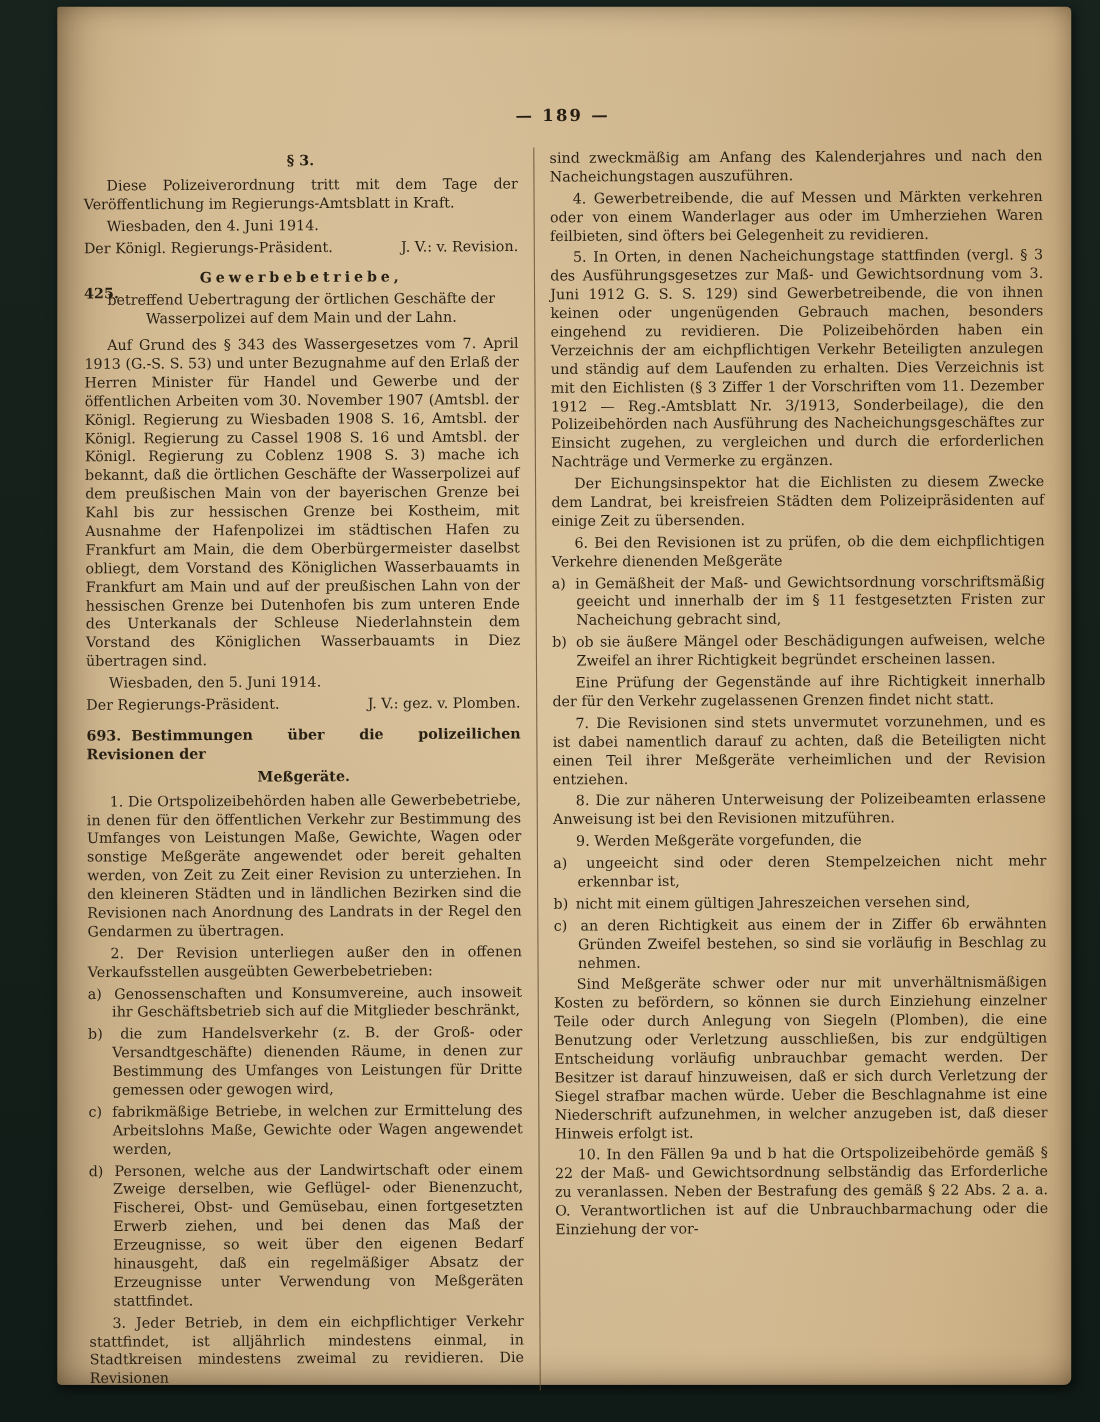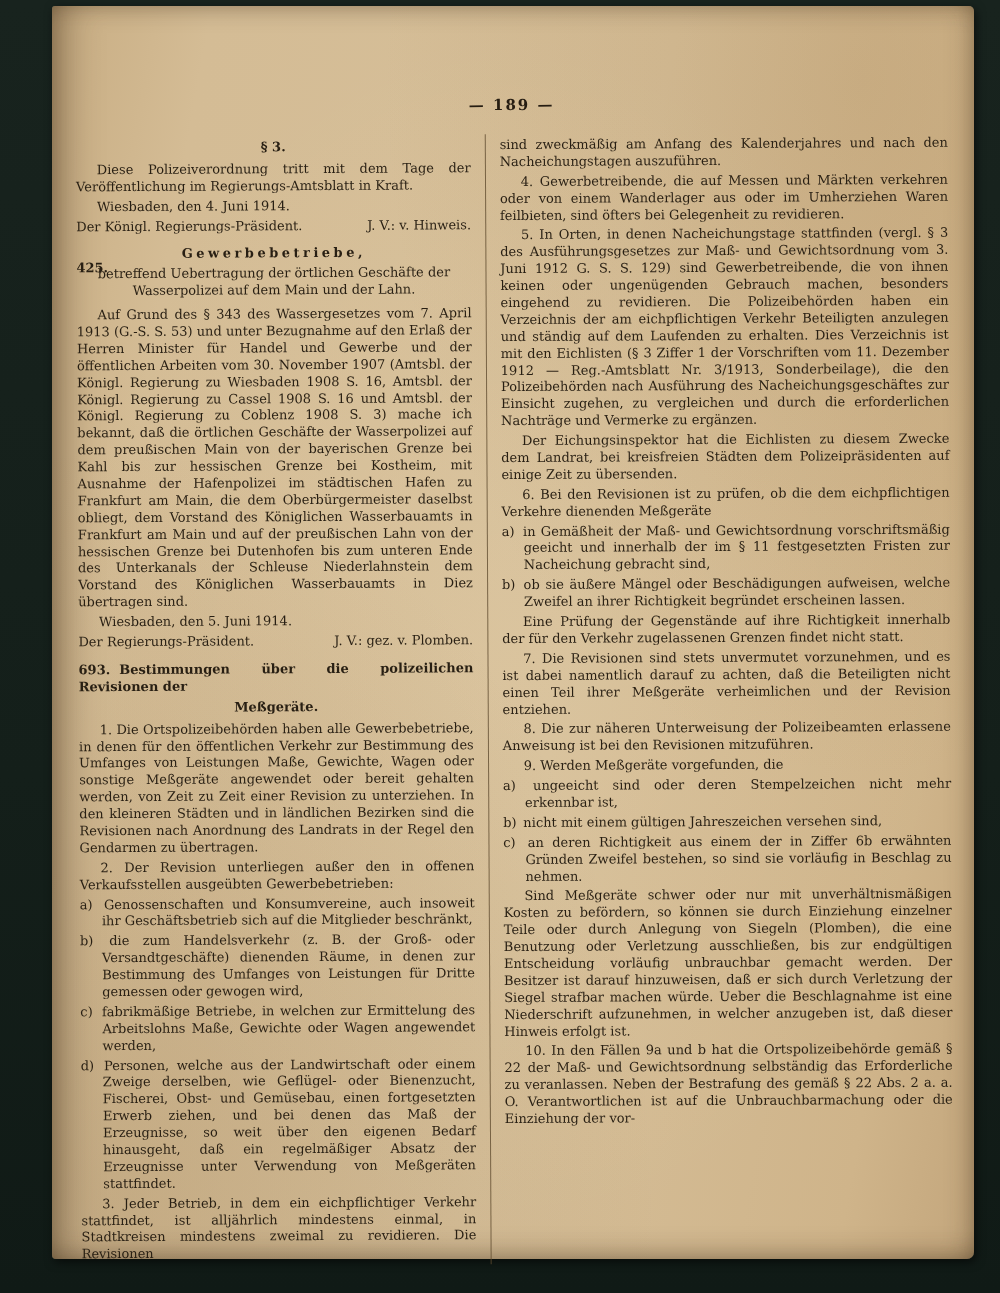--- a/index.html
+++ b/index.html
@@ -74,21 +74,21 @@
   <div class="paper">
     <div class="page-inner">
       <div class="page-num">— 189 —</div>
       <div class="cols">
         <div class="col col-left" id="col-left">
             <div class="blk h-center">§ 3.</div>
             <div class="blk para indent">Diese Polizeiverordnung tritt mit dem Tage der Veröffentlichung im Regierungs-Amtsblatt in Kraft.</div>
             <div class="blk dateline">Wiesbaden, den 4. Juni 1914.</div>
             <div class="blk signature">
               <span class="sig-left">Der Königl. Regierungs-Präsident.</span>
-              <span class="sig-right">J. V.: v. Hinweis.</span>
+              <span class="sig-right">J. V.: v. Revision.</span>
             </div>
             <div class="blk announce"><span class="announce-num">425.</span><span class="announce-title spaced">Gewerbebetriebe,</span></div>
             <div class="blk subheading">betreffend Uebertragung der örtlichen Geschäfte der Wasserpolizei auf dem Main und der Lahn.</div>
             <div class="blk para indent">Auf Grund des § 343 des Wassergesetzes vom 7. April 1913 (G.-S. S. 53) und unter Bezugnahme auf den Erlaß der Herren Minister für Handel und Gewerbe und der öffentlichen Arbeiten vom 30. November 1907 (Amtsbl. der Königl. Regierung zu Wiesbaden 1908 S. 16, Amtsbl. der Königl. Regierung zu Cassel 1908 S. 16 und Amtsbl. der Königl. Regierung zu Coblenz 1908 S. 3) mache ich bekannt, daß die örtlichen Geschäfte der Wasserpolizei auf dem preußischen Main von der bayerischen Grenze bei Kahl bis zur hessischen Grenze bei Kostheim, mit Ausnahme der Hafenpolizei im städtischen Hafen zu Frankfurt am Main, die dem Oberbürgermeister daselbst obliegt, dem Vorstand des Königlichen Wasserbauamts in Frankfurt am Main und auf der preußischen Lahn von der hessischen Grenze bei Dutenhofen bis zum unteren Ende des Unterkanals der Schleuse Niederlahnstein dem Vorstand des Königlichen Wasserbauamts in Diez übertragen sind.</div>
             <div class="blk dateline">Wiesbaden, den 5. Juni 1914.</div>
             <div class="blk signature">
               <span class="sig-left">Der Regierungs-Präsident.</span>
               <span class="sig-right">J. V.: gez. v. Plomben.</span>
             </div>
             <div class="blk num-heading"><span class="nh-num">693.</span><span class="nh-text">Bestimmungen über die polizeilichen Revisionen der</span></div>

